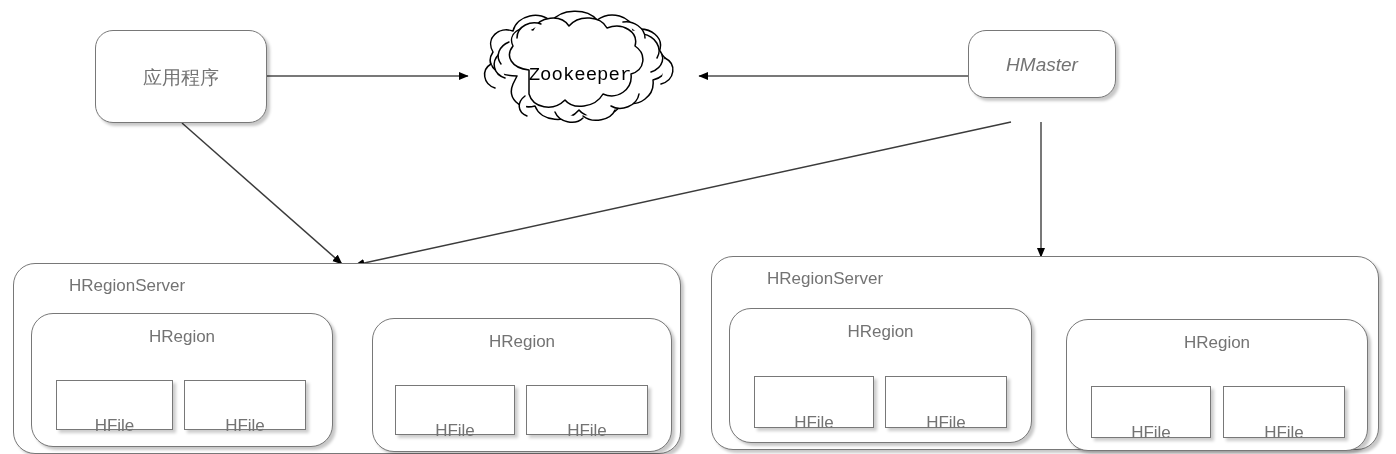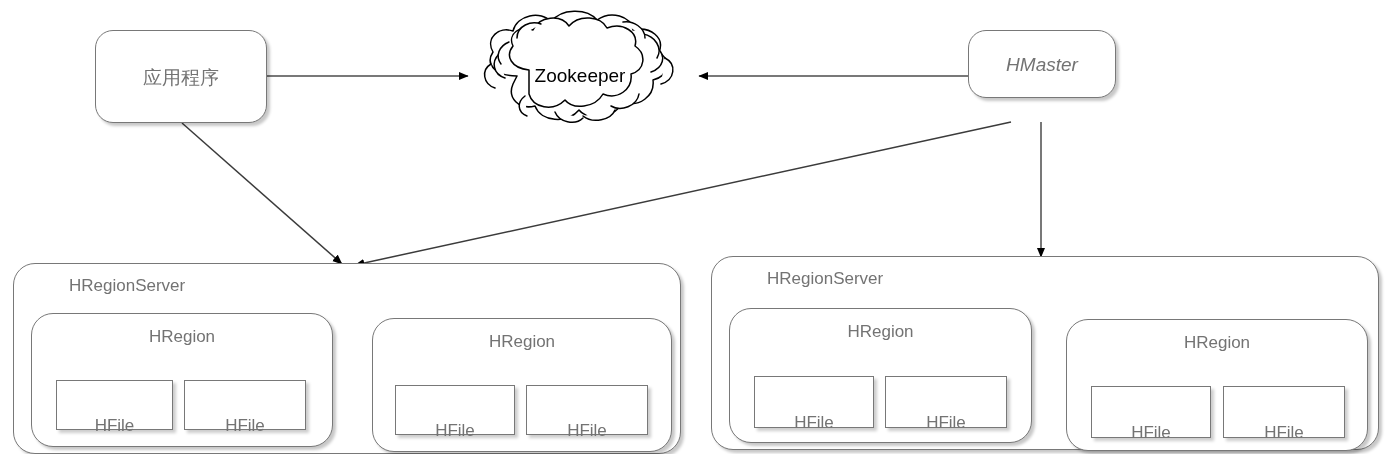--- a/index.html
+++ b/index.html
@@ -137,21 +137,21 @@
         <path d="M156,100 C166,106 182,100 184,88"></path>
         <path d="M196,66 C208,62 212,50 202,42"></path>
         <path d="M188,28 C200,30 208,42 202,52"></path>
         <path d="M168,16 C178,14 190,22 190,32"></path>
         <path d="M128,110 C138,118 156,114 160,104"></path>
         <path d="M86,18 C76,14 62,20 62,32"></path>
         <path d="M210,52 C222,58 220,74 206,78"></path>
         <path d="M36,58 C26,64 28,78 40,82"></path>
       </g>
     </svg>
-    <div class="cloud-label" style="left:0; width:250px; text-align:center; top:60px;">Zookeeper</div>
+    <div class="cloud-label" style="left:0; width:250px; text-align:center; top:60px;font-family:Liberation Mono, monospace;">Zookeeper</div>
   </div>
 
   <div class="node rounded-node" style="left:968px; top:30px; width:148px; height:68px;font-style:italic;">
     <div class="node-label centered-label top-node-label">HMaster</div>
   </div>
 
   <div class="node container-node" style="left:13px; top:263px; width:668px; height:191px;">
     <div class="node-label server-title">HRegionServer</div>
 
     <div class="node container-node" style="left:17px; top:49px; width:302px; height:134px;">

